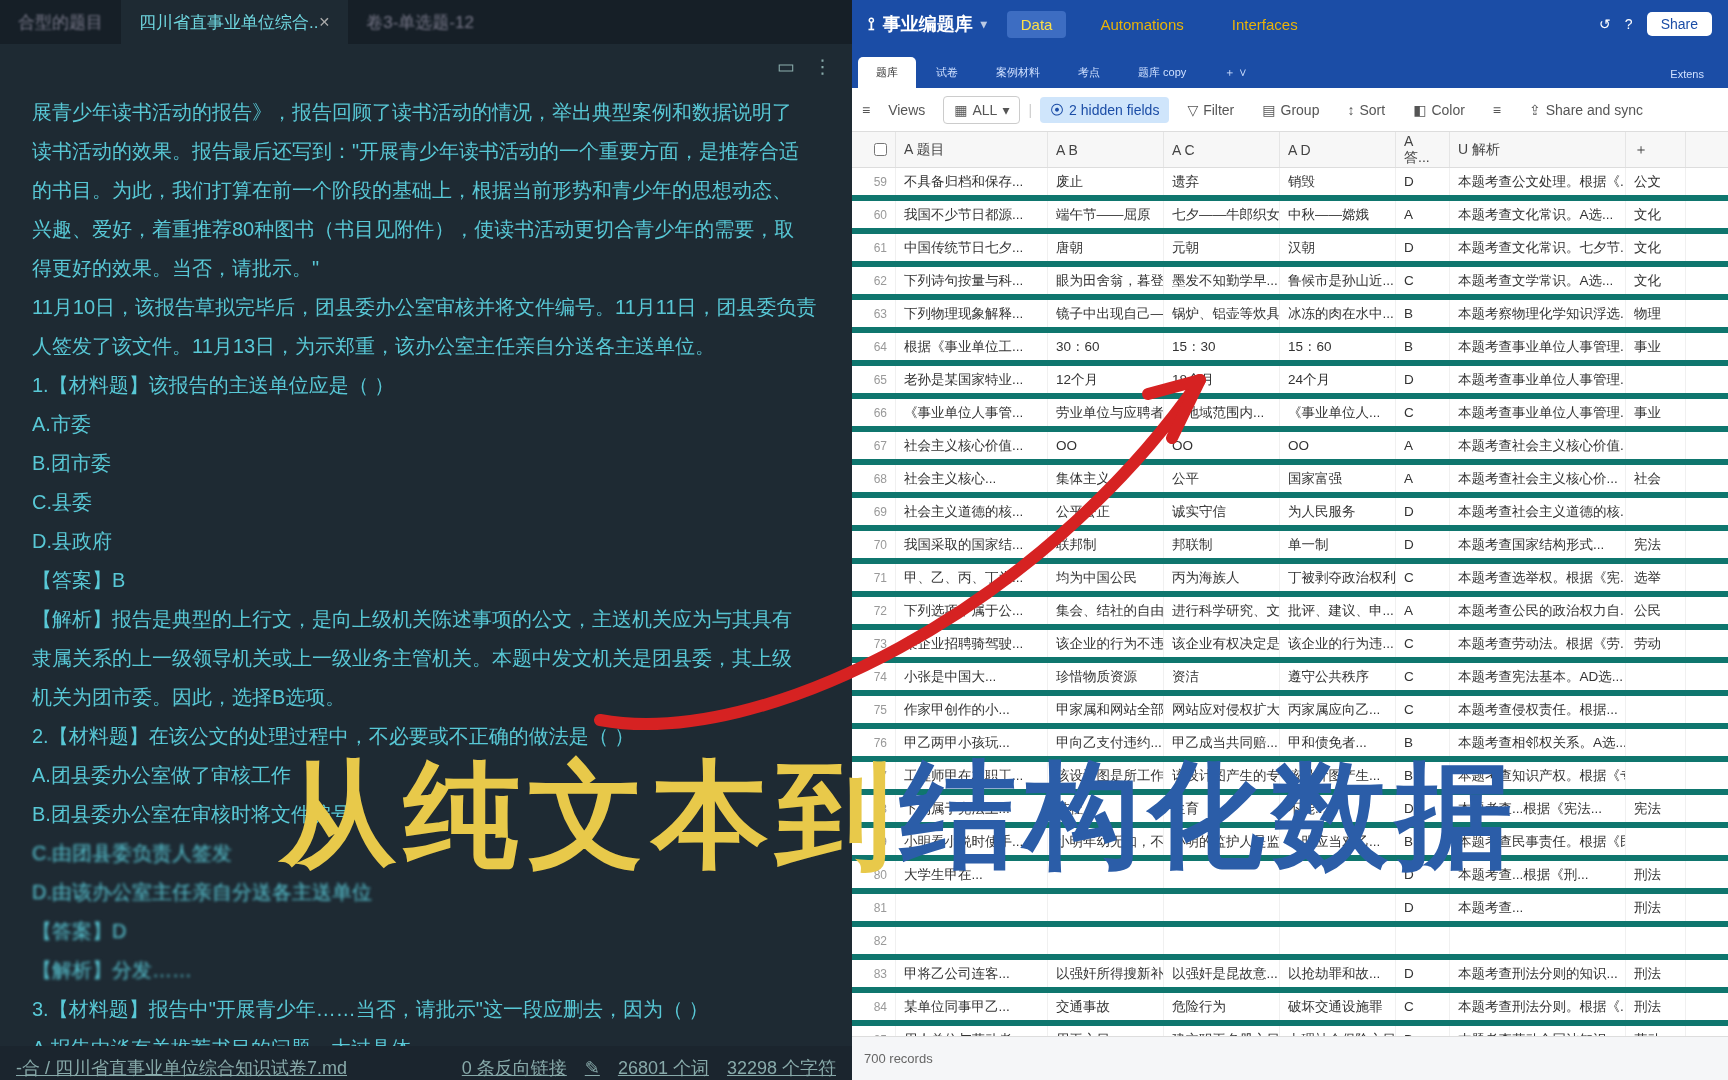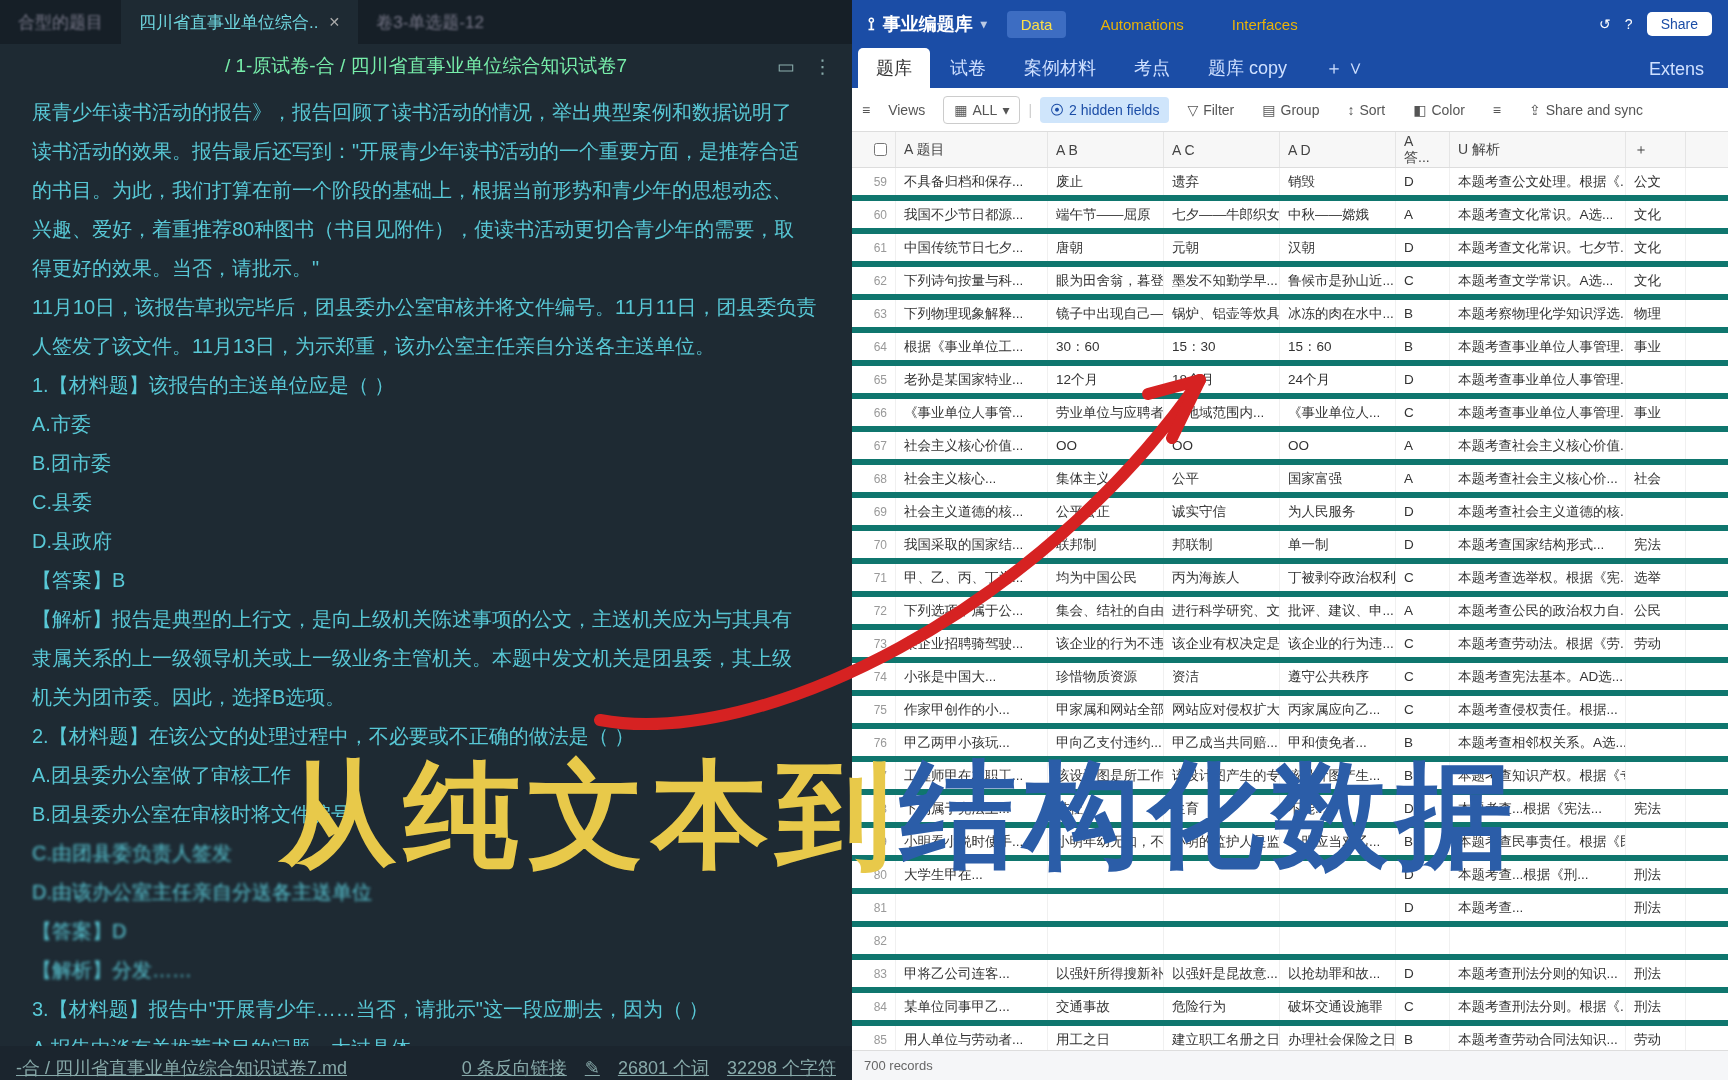--- a/index.html
+++ b/index.html
@@ -1,53 +1,53 @@
 <!DOCTYPE html>
 <html><head>
 <meta charset="utf-8">
 <style>
 * { margin:0; padding:0; box-sizing:border-box; font-family: -apple-system, "PingFang SC", "Microsoft YaHei", sans-serif; }
 body { width:1728px; height:1080px; overflow:hidden; display:flex; position:relative; }
 
 .left { width:852px; height:100%; background:#1e2a33; color:#def; display:flex; flex-direction:column; }
 .tabs { height:44px; display:flex; align-items:center; background:#161f27; font-size:17px; color:#8aa; }
-.tab { padding:0 18px; height:100%; display:flex; align-items:center; gap:10px; color:#778; filter:blur(1px); }
+.tab { padding:0 18px; height:100%; display:flex; align-items:center; color:#778; filter:blur(1px); }
 .tab.active { background:#1e2a33; color:#6fd7e0; filter:none; }
 .tab .x { color:#aaa; font-size:14px; }
 .crumb { height:44px; display:flex; align-items:center; justify-content:center; color:#7ea; font-size:19px; filter:blur(0.5px); position:relative; }
 .crumb .icons { position:absolute; right:20px; display:flex; gap:18px; color:#8aa; }
 .doc { flex:1; padding:6px 32px 10px 32px; overflow:hidden; font-size:20px; line-height:1.85; color:#58c8d6; }
 .doc p { margin-bottom:2px; filter:blur(0.6px); }
 .doc .b16 { filter:blur(1.6px); }
 .status { height:34px; background:#1b252e; display:flex; align-items:flex-end; justify-content:space-between; padding:0 16px; font-size:18px; color:#8aa; filter:blur(0.6px);text-decoration:underline; }
 .status .r { display:flex; gap:18px; align-items:center; }
 
 .right { flex:1; height:100%; background:#f5f6f8; display:flex; flex-direction:column; font-size:14px; color:#333; }
 .topbar { height:48px; background:#1b4da6; color:#fff; display:flex; align-items:center; padding:0 16px; gap:20px; }
 .topbar .logo { display:flex; align-items:center; gap:8px; font-size:18px; font-weight:600; }
 .topbar .navbtn { padding:5px 14px; border-radius:4px; font-size:15px; color:#eab308; }
 .topbar .navbtn.active { background:#3d6dc2; color:#fde047; }
 .topbar .rightctl { margin-left:auto; display:flex; gap:14px; align-items:center; }
 .topbar .share { background:#fff; color:#1b4da6; padding:4px 14px; border-radius:5px; font-size:14px; }
 .tabbar { height:40px; background:#1b4da6; display:flex; align-items:flex-end; padding-left:6px; gap:2px; }
-.ttab { padding:8px 18px; color:#cfe0ff; font-size:18px; border-radius:5px 5px 0 0; }
+.ttab { padding:8px 18px; color:#cfe0ff; font-size:11px; border-radius:5px 5px 0 0; }
 .ttab.active { background:#fff; color:#333; }
 .ttab.ext { margin-left:auto; margin-right:6px; }
 .toolbar { height:44px; background:#fff; border-bottom:1px solid #ddd; display:flex; align-items:center; padding:0 10px; gap:8px; font-size:14px; color:#555; }
 .tbtn { padding:5px 10px; border-radius:4px; display:flex; align-items:center; gap:5px; }
 .tbtn.hidden { background:#cfe5fb; color:#1b4da6; }
 .tbtn.all { border:1px solid #ccc; }
 .grid { flex:1; overflow:hidden; background:#fff; }
 .ghead { display:flex; height:36px; border-bottom:1px solid #ddd; background:#f7f7f7; font-size:14px; color:#444; }
 .ghead .cell { border-right:1px solid #e5e5e5; display:flex; align-items:center; padding:0 8px; gap:4px; }
 .grow { display:flex; height:33px; border-bottom:6px solid #0f766e; font-size:13.5px; color:#333; filter:blur(0.5px); }
 .grow .cell { border-right:1px solid #f0f0f0; display:flex; align-items:center; padding:0 8px; overflow:hidden; white-space:nowrap; }
 .c-num{width:44px;justify-content:flex-end;color:#999;font-size:12px;}
 .c-q{width:152px;} .c-a{width:116px;} .c-b{width:116px;} .c-c{width:116px;} .c-d{width:54px;} .c-e{width:176px;} .c-f{width:60px;}
-.footer { height:30px; border-top:1px solid #ddd; display:flex; align-items:center; padding:0 12px; font-size:13px; color:#666; }
+.footer { height:44px; border-top:1px solid #ddd; display:flex; align-items:center; padding:0 12px; font-size:13px; color:#666; }
 
 .overlay { position:absolute; left:0; top:0; width:1728px; height:1080px; pointer-events:none; }
 .caption { position:absolute; left:280px; top:738px; font-size:116px; font-weight:700; letter-spacing:8px; white-space:nowrap; font-family:"Heiti SC","Microsoft YaHei",sans-serif; }
 .cap1 { color:#e8c94a; }
 .cap2 { color:#2b5da8; }
 svg.arrow { position:absolute; left:560px; top:330px; width:720px; height:440px; }
 </style>
 </head>
 <body>
 
@@ -58,21 +58,20 @@
       </div>
     <div class="tab active">
         <span>四川省直事业单位综合..</span>
         <span class="x">✕</span>
       </div>
     <div class="tab">
         <span>卷3-单选题-12</span>
       </div>
   </div>
   <div class="crumb">
-    <span>/ 1-原试卷-合 / 四川省直事业单位综合知识试卷7</span>
     <span class="icons">
         <span>▭</span>
         <span>⋮</span>
       </span>
   </div>
   <div class="doc" id="doc">
       <p>展青少年读书活动的报告》，报告回顾了读书活动的情况，举出典型案例和数据说明了</p>
       <p>读书活动的效果。报告最后还写到："开展青少年读书活动的一个重要方面，是推荐合适</p>
       <p>的书目。为此，我们打算在前一个阶段的基础上，根据当前形势和青少年的思想动态、</p>
       <p>兴趣、爱好，着重推荐80种图书（书目见附件），使读书活动更切合青少年的需要，取</p>

